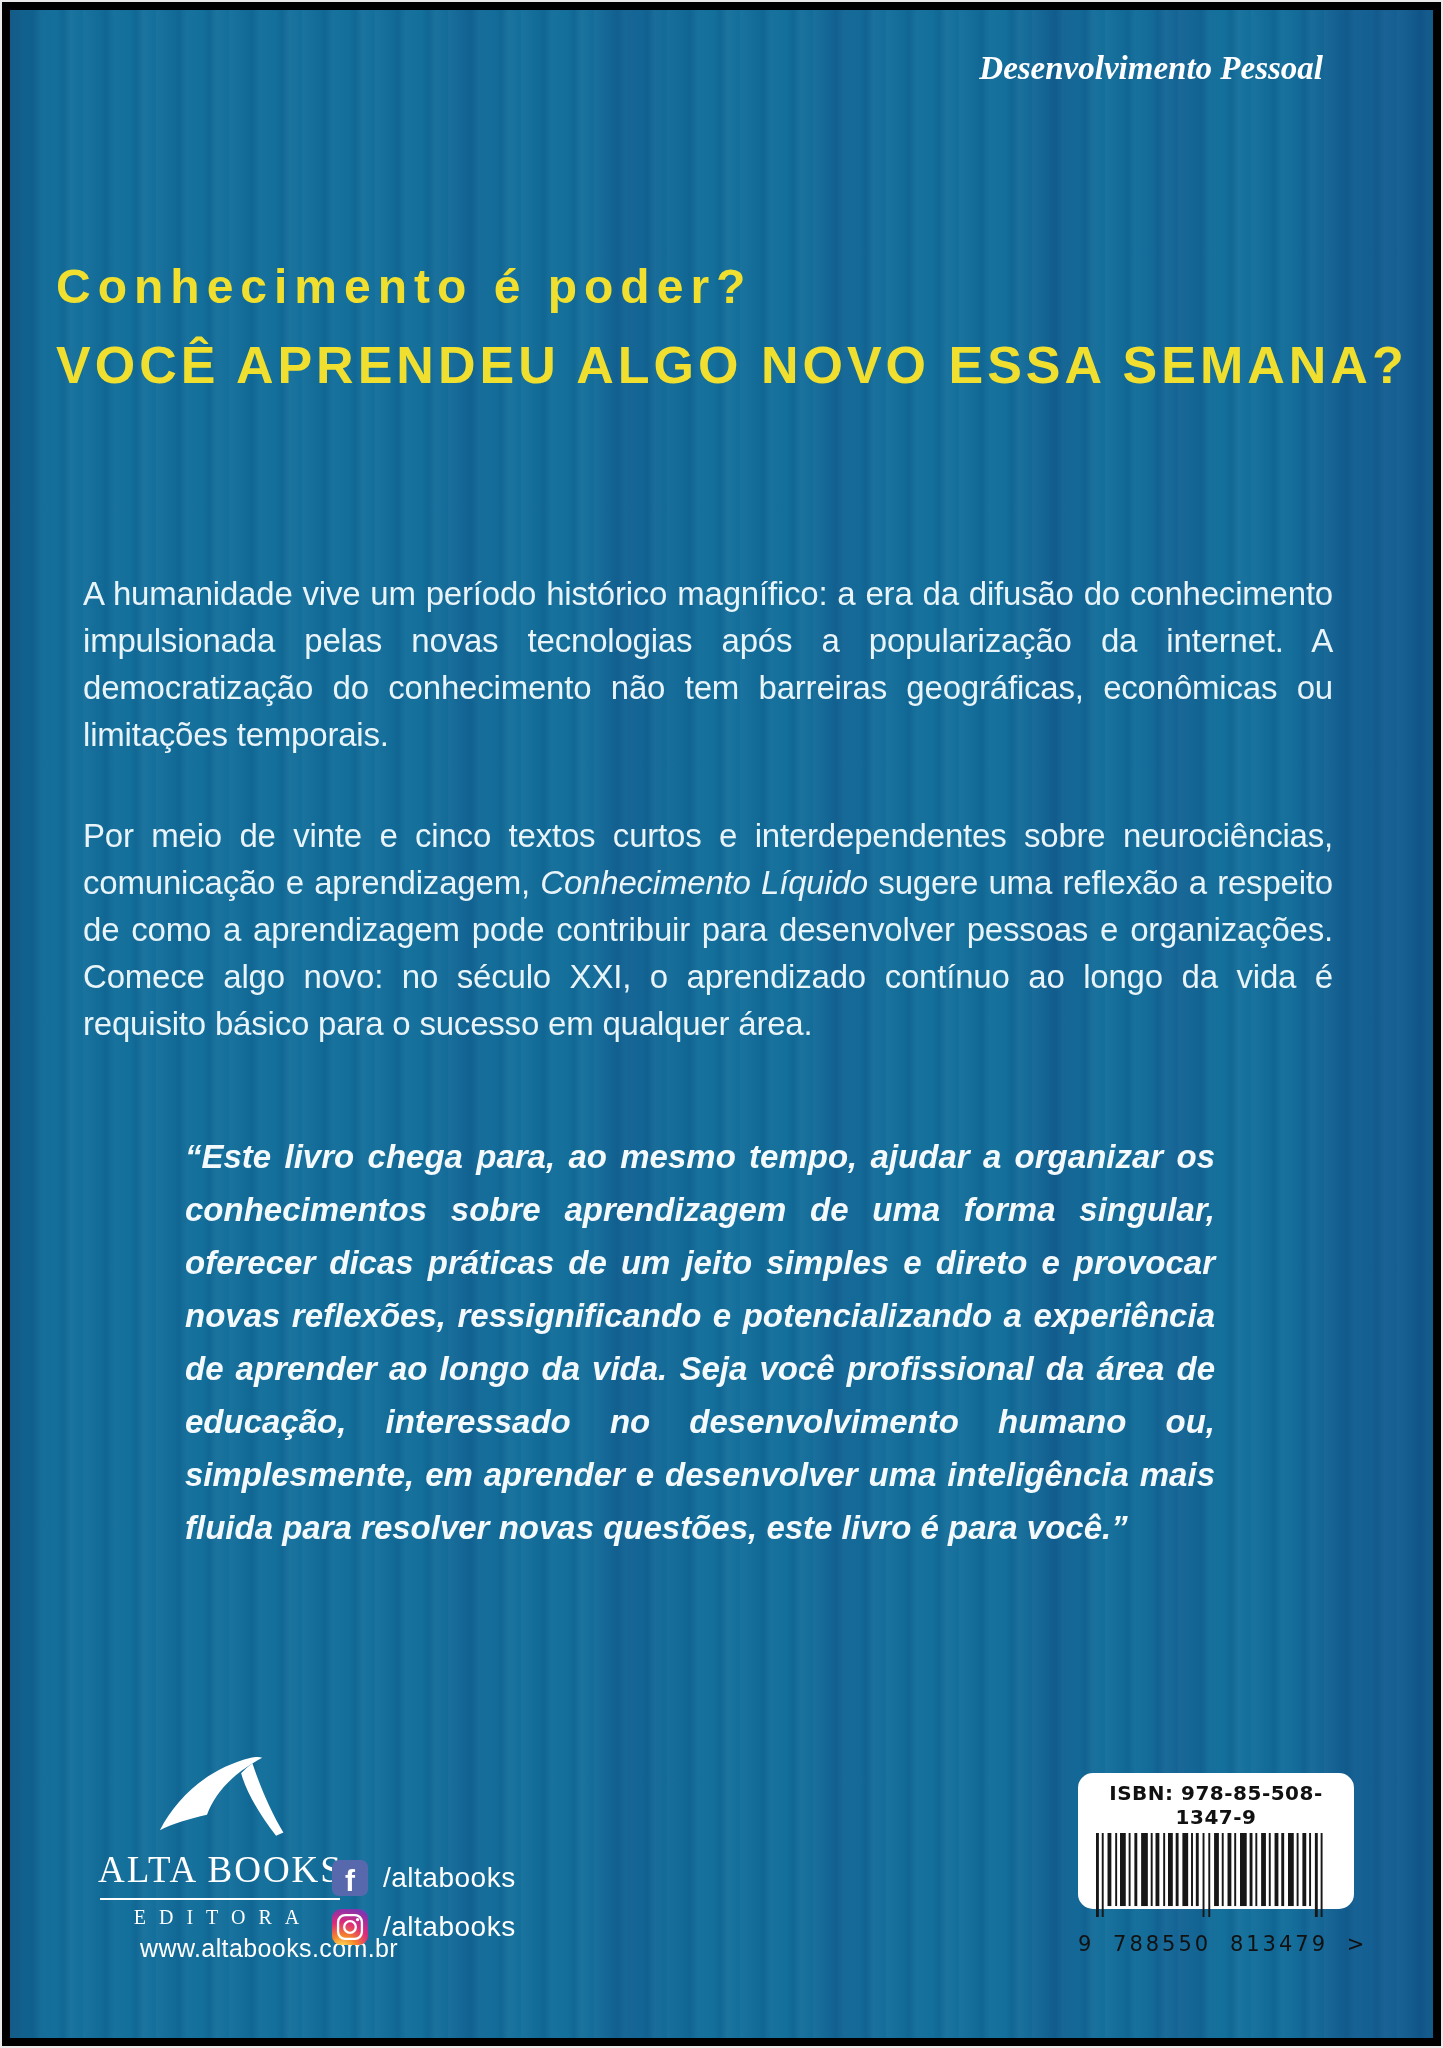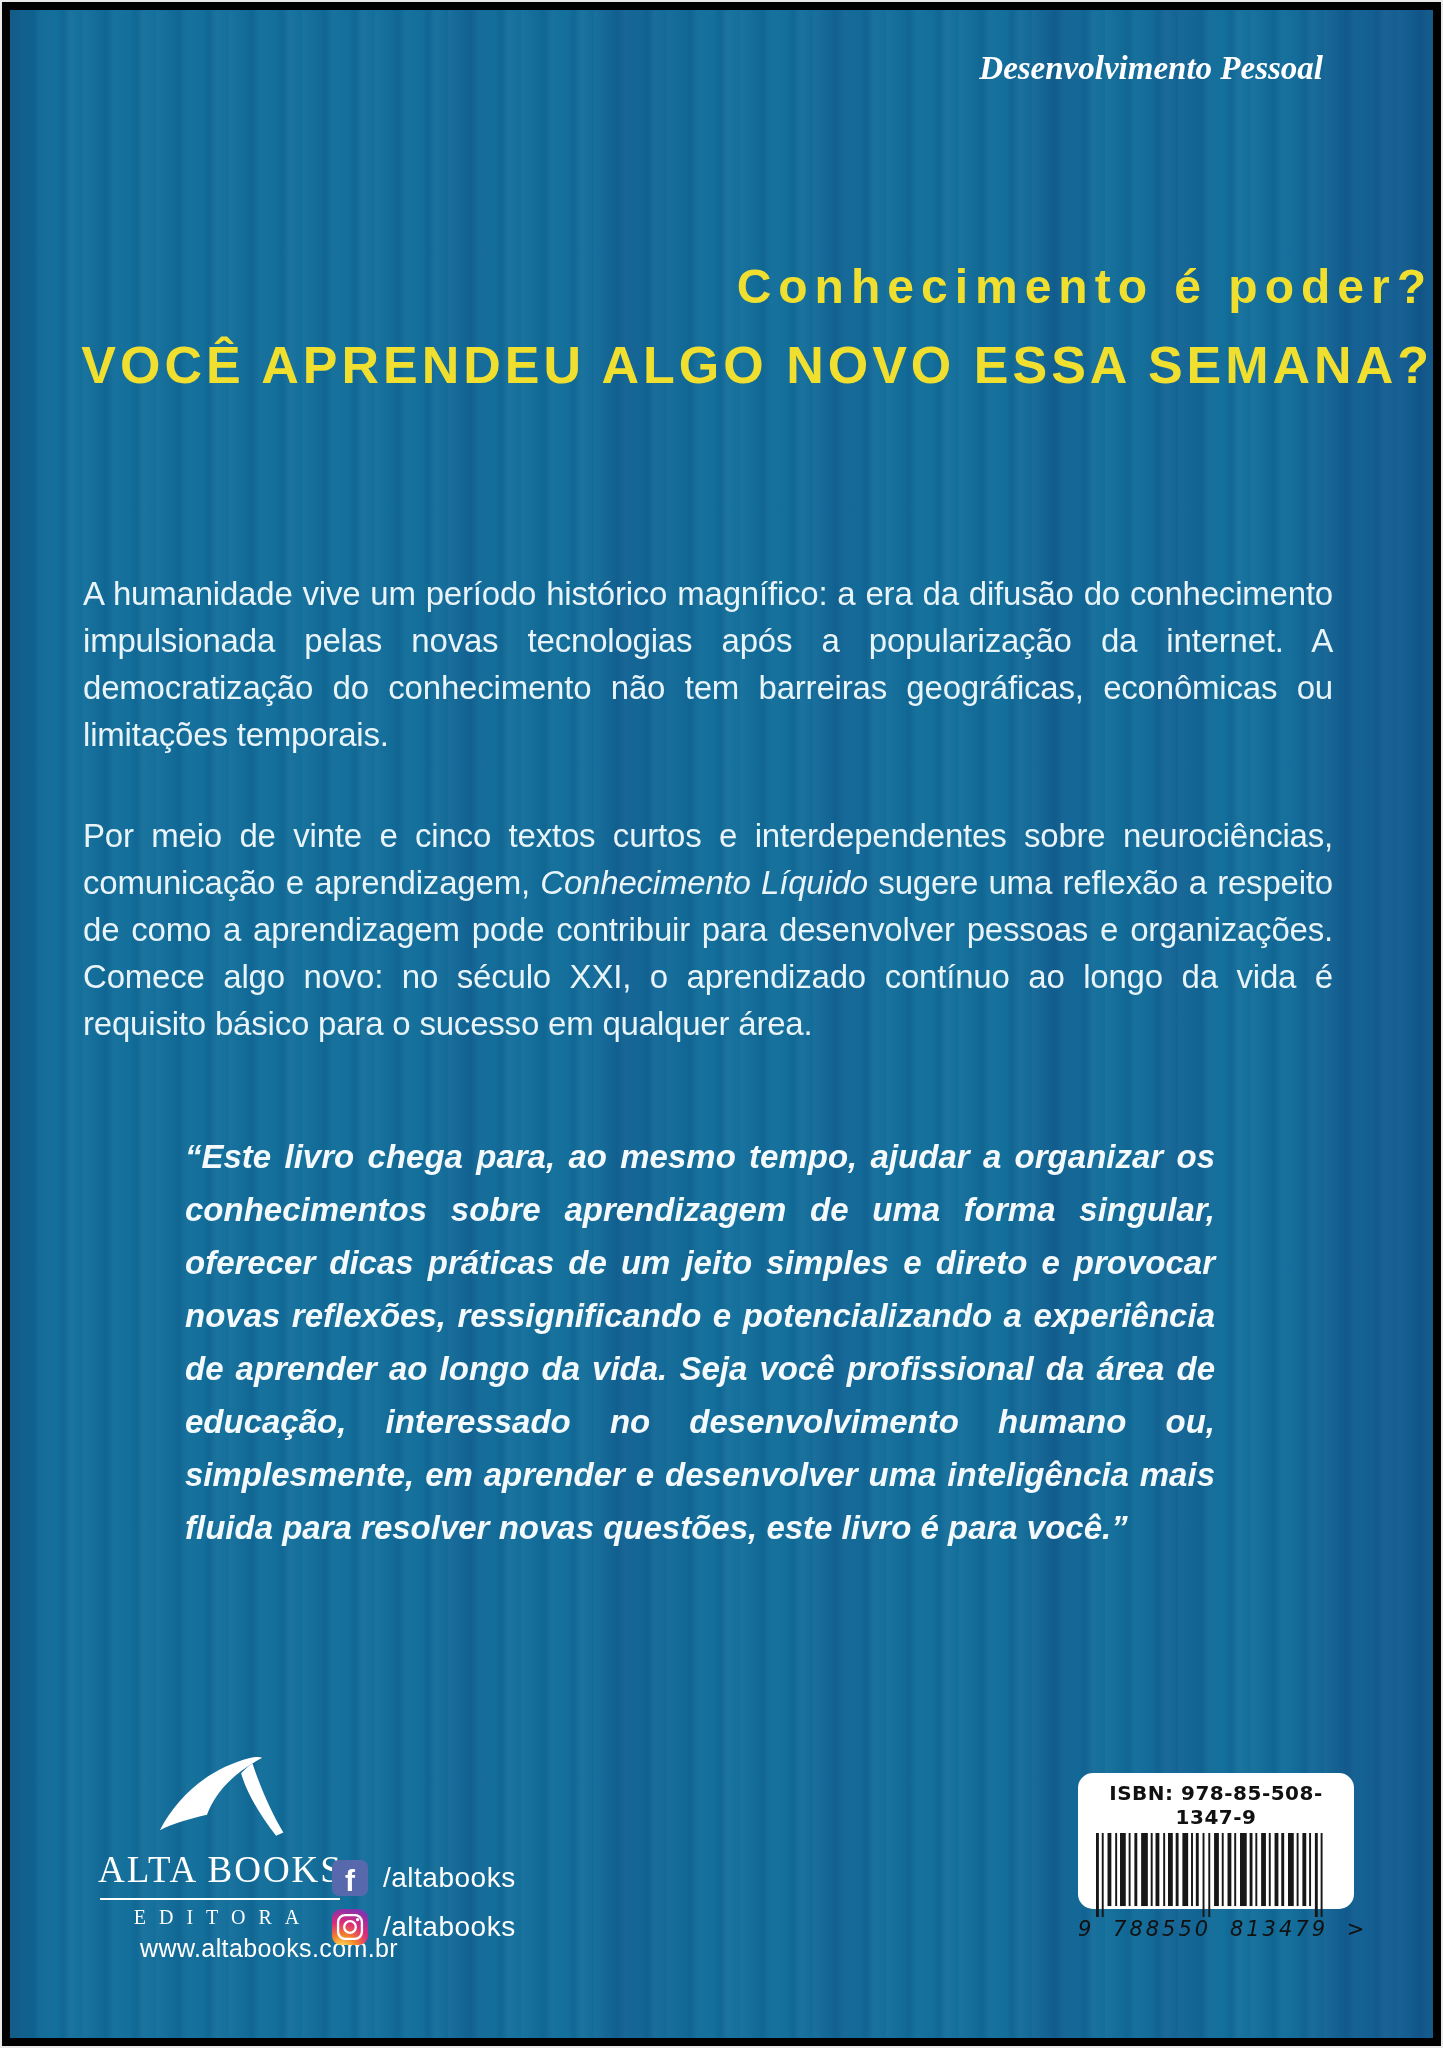--- a/index.html
+++ b/index.html
@@ -20,21 +20,21 @@
       repeating-linear-gradient(90deg,
         rgba(255,255,255,.030) 0px, rgba(0,30,80,.045) 17px, rgba(0,30,80,.110) 23px,
         rgba(255,255,255,.020) 31px, rgba(0,30,80,0) 47px, rgba(0,30,80,.095) 53px,
         rgba(255,255,255,.035) 61px, rgba(0,30,80,0) 73px);
   }
   .category{
     position:absolute;top:40px;right:110px;
     font-family:"Liberation Serif",serif;font-style:italic;font-weight:700;
     font-size:33px;color:#fff;
   }
-  .headline{position:absolute;top:253px;left:0;right:0;padding-left:46px;text-align:right;color:#f0df2f;font-weight:700;}
+  .headline{position:absolute;top:253px;left:0;right:0;padding-left:46px;text-align:left;color:#f0df2f;font-weight:700;}
   .headline div{line-height:1;white-space:nowrap;}
   .hl1{font-size:48px;letter-spacing:7px;margin-bottom:28px;}
   .hl2{font-size:52px;letter-spacing:4px;margin-bottom:40px;}
   .hl3{font-size:44px;letter-spacing:3px;}
   .body{
     position:absolute;left:73px;width:1250px;margin:0;
     font-size:33px;line-height:47px;color:#e9f4f9;
     text-align:justify;letter-spacing:-.2px;
   }
   .p1{top:560px;}
@@ -76,21 +76,21 @@
     position:absolute;left:1068px;top:1763px;width:276px;height:136px;
     background:#fff;border-radius:15px;box-sizing:border-box;padding-top:8px;
   }
   .isbn{
     font-family:"DejaVu Sans",sans-serif;font-weight:700;font-size:20px;color:#111;
     text-align:center;letter-spacing:.5px;
   }
   .bars{display:block;width:240px;height:84px;margin:4px auto 0 auto;}
   .digits{
     font-family:"DejaVu Sans",sans-serif;font-size:21px;color:#111;
-    text-align:left;letter-spacing:3px;word-spacing:9px;margin-top:0px;white-space:nowrap;font-style:italic;
+    text-align:left;letter-spacing:3px;word-spacing:9px;margin-top:15px;white-space:nowrap;
   }
 </style>
 </head>
 <body>
 
 <div class="frame">
   <div class="cover">
 
     <div class="category">Desenvolvimento Pessoal</div>
 

